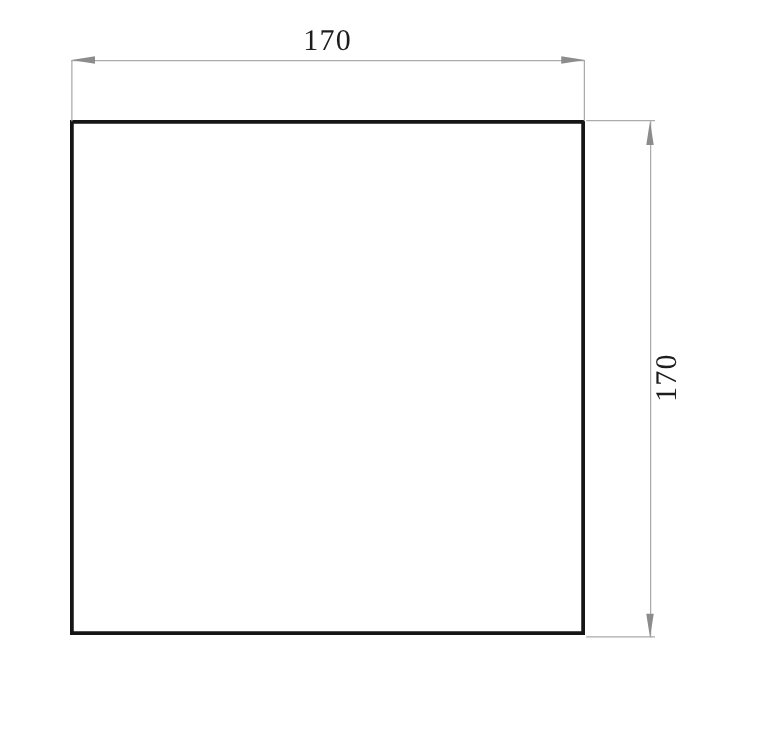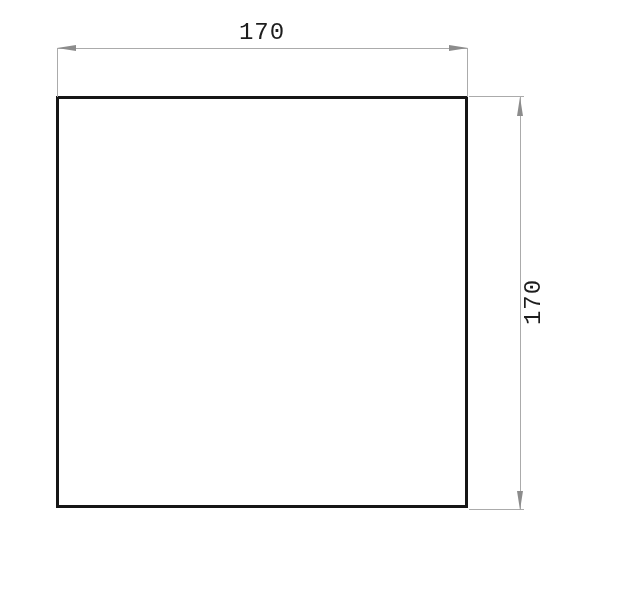--- a/index.html
+++ b/index.html
@@ -1,20 +1,20 @@
 <!DOCTYPE html>
 <html><head>
 <meta charset="utf-8">
 <style>
   html,body{margin:0;padding:0;background:#ffffff;}
   .canvas{
     position:relative;
     width:622px;height:600px;
     background:#ffffff;
-    font-family:Liberation Mono, monospace;
+    font-family:Liberation Serif, serif;
     overflow:hidden;
     border-radius:11px;
   }
   .square{
     position:absolute;
     left:56px;top:96px;
     width:412px;height:412px;
     box-sizing:border-box;
     border:3px solid #161616;
     background:#ffffff;

